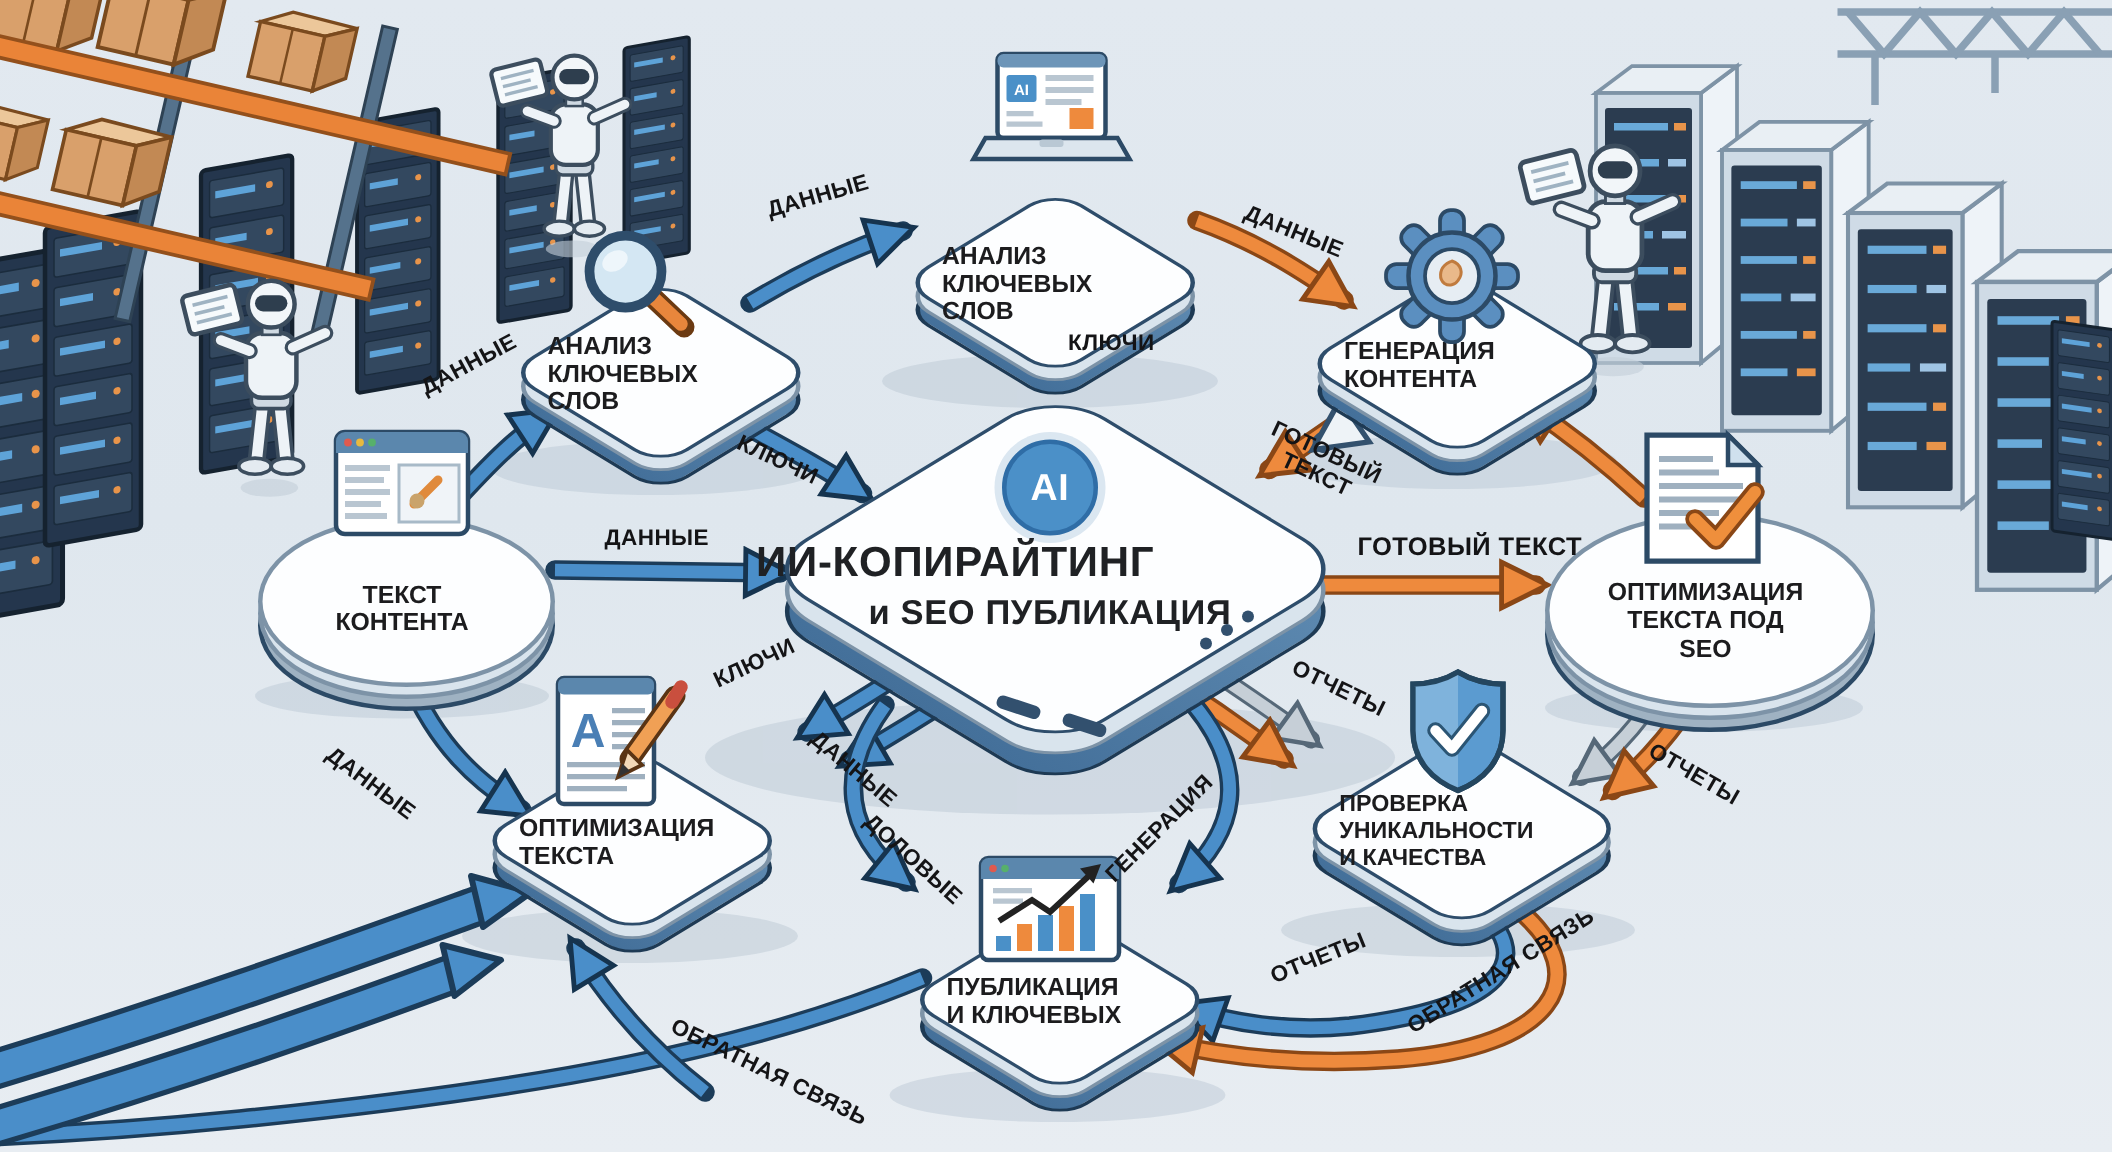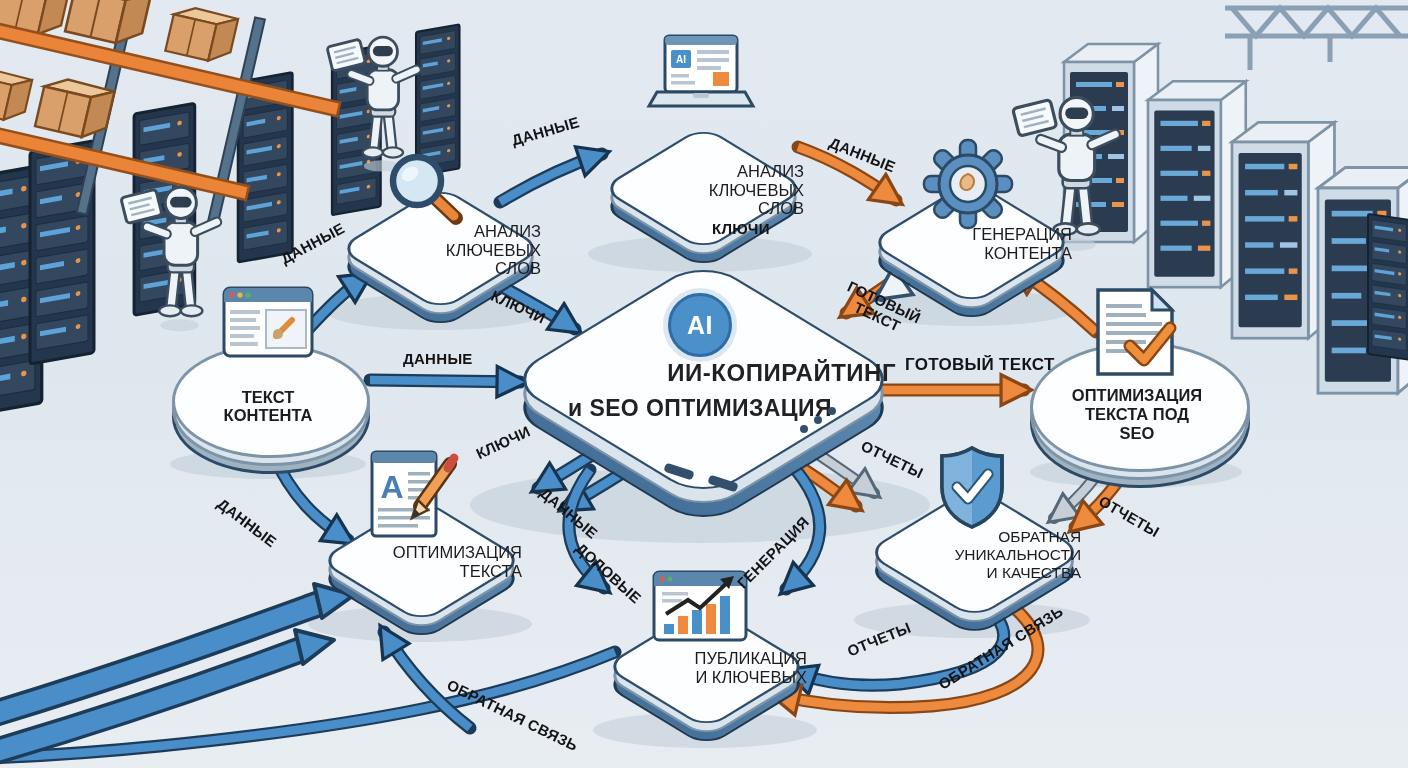--- a/index.html
+++ b/index.html
@@ -30,38 +30,38 @@
   .dm-lg{width:392px;height:238px;}
   .dm-lg .sq{width:277px;height:277px;margin:-138.5px 0 0 -138.5px;border-radius:48px;}
   .d-side{transform:translateY(18px) scale(1,.607) rotate(45deg);
     background:linear-gradient(180deg,#5d89b0,#44709a);border:3px solid #1e3a54;}
   .dm-lg .d-side{transform:translateY(28px) scale(1,.607) rotate(45deg);}
   .d-rim{transform:translateY(9px) scale(1,.607) rotate(45deg);background:#d9e4ed;border:3px solid #5d7florin?;}
   .d-rim{border:3px solid #7d93a7;}
   .dm-lg .d-rim{transform:translateY(14px) scale(1,.607) rotate(45deg);}
   .d-top{transform:scale(1,.607) rotate(45deg);background:#fdfeff;border:3px solid #2e4d6b;}
   .d-label{position:absolute;left:50%;top:54%;transform:translate(-50%,-50%);width:88%;
-    text-align:right;font-weight:400;font-size:16.5px;line-height:1.14;color:#1c1c1e;white-space:pre-line;padding-left:32px;}
+    text-align:left;font-weight:700;font-size:16.5px;line-height:1.14;color:#1c1c1e;white-space:pre-line;padding-left:32px;}
   .dm-prov .d-label{font-size:15.5px;}
   
   .el{position:absolute;z-index:5;}
   .e-side,.e-rim,.e-top{position:absolute;left:0;top:0;width:100%;height:100%;border-radius:50%;}
   .e-side{transform:translateY(16px);background:#9fb2c2;border:3px solid #2c4a66;}
   .e-rim{transform:translateY(8px);background:#d9e4ed;border:3px solid #7d93a7;}
   .e-top{background:#fdfeff;border:3px solid #7d93a7;}
   .el-tk{width:192px;height:108px;}
   .el-seo{width:214px;height:124px;}
   .e-label{position:absolute;left:50%;top:58%;transform:translate(-50%,-50%);width:92%;
     text-align:center;font-weight:700;font-size:16.5px;line-height:1.14;color:#1c1c1e;white-space:pre-line;}
   
   .ai-badge{position:absolute;left:50%;top:36px;transform:translateX(-50%);width:58px;height:58px;
     border-radius:50%;background:#4b90c8;border:3px solid #2f6da6;box-shadow:0 0 0 5px #dbe7f1;
     color:#fff;font-weight:800;font-size:25px;display:flex;align-items:center;justify-content:center;letter-spacing:.5px;}
-  .c-line1{position:absolute;left:0;top:102px;width:100%;text-align:right;font-weight:800;
-    font-size:24px;color:#1f2124;letter-spacing:.5px;}
+  .c-line1{position:absolute;left:0;top:102px;width:100%;text-align:left;font-weight:800;
+    font-size:28px;color:#1f2124;letter-spacing:.5px;}
   .c-line2{position:absolute;left:0;top:138px;width:100%;text-align:center;font-weight:800;
     font-size:23px;color:#1f2124;letter-spacing:.4px;}
   .c-dot{position:absolute;width:8px;height:8px;border-radius:50%;background:#32506e;}
   .c-port{position:absolute;width:30px;height:9px;border-radius:4px;background:#32506e;}
   
   .icon{position:absolute;z-index:6;}
   
   .elabel{position:absolute;z-index:10;font-weight:700;font-size:15px;color:#141416;
     letter-spacing:.3px;transform-origin:0 50%;white-space:pre-line;text-align:center;line-height:1.05;}
   .elabel.big{font-size:17px;}
@@ -329,21 +329,21 @@
   </svg>
 
   <div class="node dm-lg" style="left:504px;top:257px;">
     <div class="sq d-side"></div>
     <div class="sq d-rim"></div>
     <div class="sq d-top"></div>
     <div class="ai-badge">
         <span>AI</span>
       </div>
     <div class="c-line1">ИИ-КОПИРАЙТИНГ</div>
-    <div class="c-line2">и SEO ОПТИМИЗАЦИЯ</div>
+    <div class="c-line2">и SEO ПУБЛИКАЦИЯ</div>
     <div class="c-dot" style="left:296px;top:168px;"></div>
     <div class="c-dot" style="left:310px;top:159px;"></div>
     <div class="c-dot" style="left:324px;top:150px;"></div>
     <div class="c-port" style="left:160px;top:210px;transform:rotate(18deg);"></div>
     <div class="c-port" style="left:204px;top:222px;transform:rotate(18deg);"></div>
   </div>
 
   <div class="node dm-md" style="left:600px;top:124px;">
     <div class="sq d-side"></div>
     <div class="sq d-rim"></div>
@@ -367,21 +367,21 @@
     <div class="sq d-rim"></div>
     <div class="sq d-top"></div>
     <div class="d-label">ГЕНЕРАЦИЯ
 КОНТЕНТА</div>
   </div>
 
   <div class="node dm-prov" style="left:864px;top:484px;">
     <div class="sq d-side"></div>
     <div class="sq d-rim"></div>
     <div class="sq d-top"></div>
-    <div class="d-label">ОБРАТНАЯ
+    <div class="d-label">ПРОВЕРКА
 УНИКАЛЬНОСТИ
 И КАЧЕСТВА</div>
   </div>
 
   <div class="node dm-md" style="left:318px;top:496px;">
     <div class="sq d-side"></div>
     <div class="sq d-rim"></div>
     <div class="sq d-top"></div>
     <div class="d-label">ОПТИМИЗАЦИЯ
 ТЕКСТА</div>

